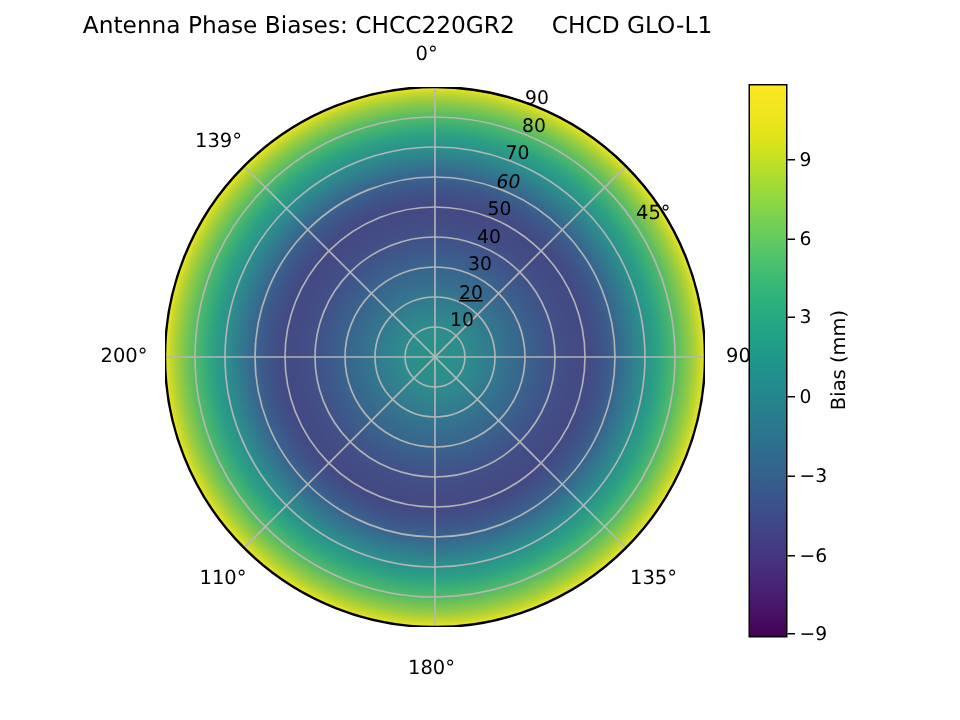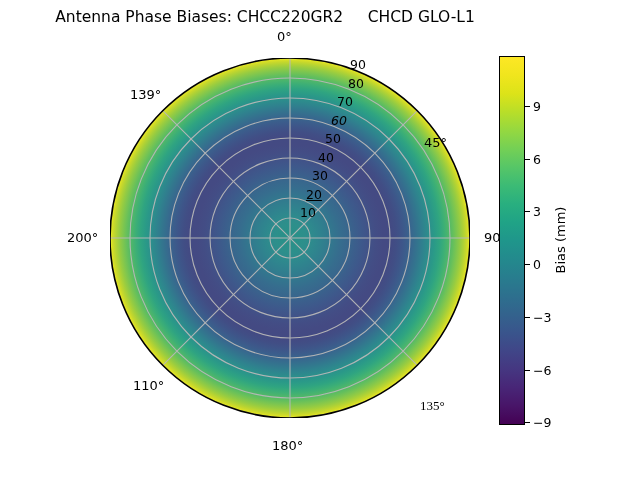--- a/index.html
+++ b/index.html
@@ -176,21 +176,21 @@
         <line x1="307.3" y1="52.7" x2="52.7" y2="307.3"></line>
       </g>
 
       <circle cx="180" cy="180" r="180" fill="none" stroke="#000000" stroke-width="1.6"></circle>
     </svg>
   </div>
 
   <div class="angular-label" style="left:277px; top:30px;">0°</div>
   <div class="angular-label" style="left:424px; top:88px;margin-top:48px;">45°</div>
   <div class="angular-label" style="left:484px; top:231px;">90</div>
-  <div class="angular-label" style="left:420px; top:399px;font-family:Liberation Serif, serif;">135°</div>
+  <div class="angular-label" style="left:420px; top:379px;">135°</div>
   <div class="angular-label" style="left:272px; top:439px;">180°</div>
   <div class="angular-label" style="left:133px; top:379px;">110°</div>
   <div class="angular-label" style="left:67px; top:231px;">200°</div>
   <div class="angular-label" style="left:130px; top:88px;">139°</div>
 
   <div class="radial-label" style="left:300px; top:206px;">10</div>
   <div class="radial-label" style="left:306px; top:188px;text-decoration:underline;">20</div>
   <div class="radial-label" style="left:312px; top:169px;">30</div>
   <div class="radial-label" style="left:318px; top:151px;">40</div>
   <div class="radial-label" style="left:325px; top:132px;text-align:right;">50</div>

